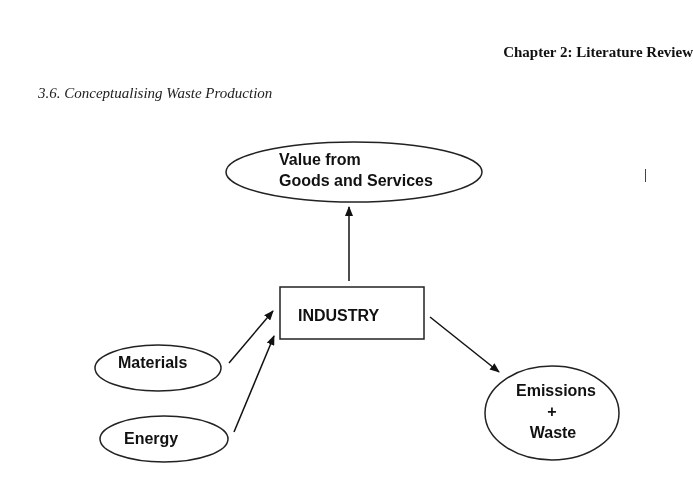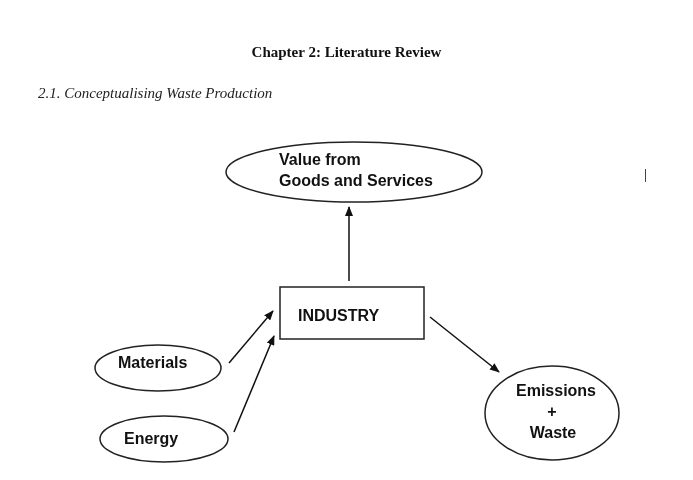--- a/index.html
+++ b/index.html
@@ -1,19 +1,19 @@
 <!DOCTYPE html>
 <html><head>
   <meta charset="utf-8">
   <style>
     html, body { margin: 0; padding: 0; background: #ffffff; }
     body { width: 693px; height: 480px; position: relative; overflow: hidden; }
     .chapter-title {
       position: absolute; left: 0; width: 693px; top: 44px;
-      text-align: center;
+      text-align: right;
       font-family: "Liberation Serif", "DejaVu Serif", serif;
       font-weight: bold; font-size: 15px; color: #111;
     }
     .section-heading {
       position: absolute; left: 38px; top: 85px;
       font-family: "Liberation Serif", "DejaVu Serif", serif;
       font-style: italic; font-size: 15px; color: #222;
     }
     .cursor-mark {
       position: absolute; left: 645px; top: 169px; width: 1px; height: 13px;
@@ -22,21 +22,21 @@
     svg.diagram { position: absolute; left: 0; top: 0; }
     .node-text {
       font-family: "Liberation Sans", "DejaVu Sans", sans-serif;
       font-weight: bold; font-size: 16px; fill: #111;
     }
   </style>
 </head>
 <body>
 
 <div class="chapter-title">Chapter 2: Literature Review</div>
-<div class="section-heading">2.1. Conceptualising Waste Production</div>
+<div class="section-heading">3.6. Conceptualising Waste Production</div>
 <div class="cursor-mark"></div>
 
 <svg class="diagram" width="693" height="480" viewBox="0 0 693 480">
   <defs>
     <marker id="arrowhead" markerWidth="10" markerHeight="8" refX="9" refY="4" orient="auto" markerUnits="userSpaceOnUse">
       <path d="M0,0 L10,4 L0,8 Z" fill="#111"></path>
     </marker>
   </defs>
 
   <g>

